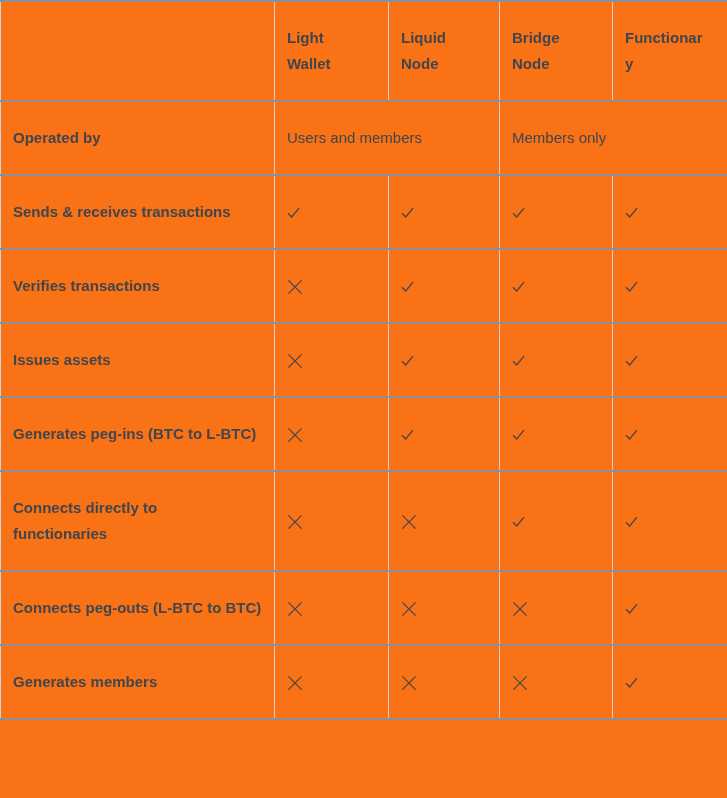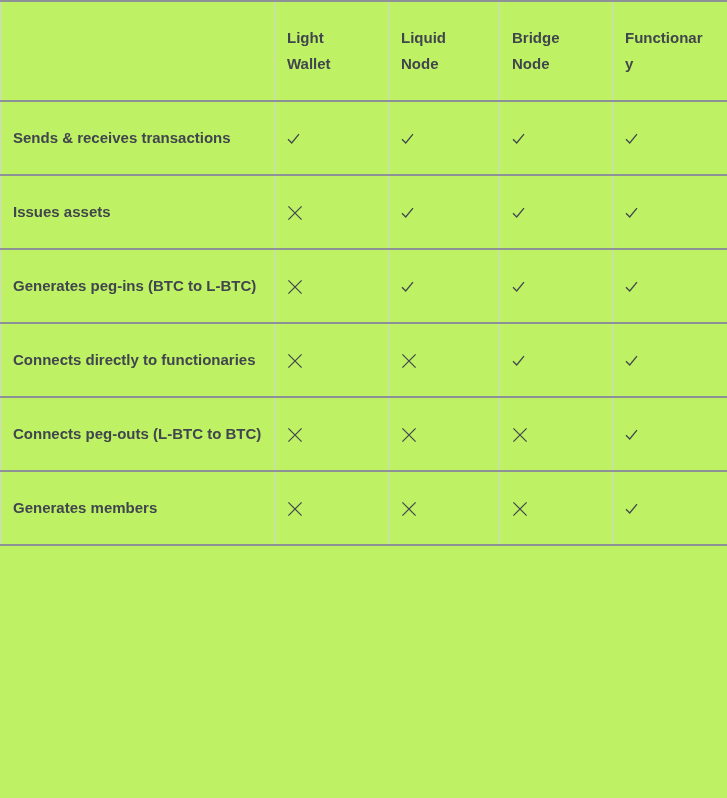--- a/index.html
+++ b/index.html
@@ -4,21 +4,21 @@
 <style>
   html, body {
     margin: 0;
     padding: 0;
     background: #ffffff;
   }
   .page {
     width: 727px;
     height: 798px;
     overflow: hidden;
-    background: #bef264;
+    background: #f97316;
     font-family: "Liberation Sans", "DejaVu Sans", sans-serif;
     color: #41454d;
   }
   table.compare {
     width: 727px;
     border-collapse: collapse;
     table-layout: fixed;
   }
   table.compare th,
   table.compare td {
@@ -80,23 +80,43 @@
       <tr>
           <th><span class="label-text"></span></th>
           <th><span class="label-text">Light Wallet</span></th>
           <th><span class="label-text">Liquid Node</span></th>
           <th><span class="label-text">Bridge Node</span></th>
           <th><span class="label-text">Functionary</span></th>
         </tr>
     </thead>
     <tbody>
         <tr>
+          <th><span class="label-text">Operated by</span></th>
+          <td colspan="2"><span class="label-text">Users and members</span></td>
+          <td colspan="2"><span class="label-text">Members only</span></td>
+        </tr>
+        <tr>
           <th><span class="label-text">Sends &amp; receives transactions</span></th>
           <td><span class="glyph"><svg width="13" height="12" viewBox="0 0 13 12" aria-hidden="true">
                 <path d="M1 6.3 L4.7 10 L12 1.2" fill="none" stroke="currentColor" stroke-width="1.3"></path>
+              </svg></span></td>
+          <td><span class="glyph"><svg width="13" height="12" viewBox="0 0 13 12" aria-hidden="true">
+                <path d="M1 6.3 L4.7 10 L12 1.2" fill="none" stroke="currentColor" stroke-width="1.3"></path>
+              </svg></span></td>
+          <td><span class="glyph"><svg width="13" height="12" viewBox="0 0 13 12" aria-hidden="true">
+                <path d="M1 6.3 L4.7 10 L12 1.2" fill="none" stroke="currentColor" stroke-width="1.3"></path>
+              </svg></span></td>
+          <td><span class="glyph"><svg width="13" height="12" viewBox="0 0 13 12" aria-hidden="true">
+                <path d="M1 6.3 L4.7 10 L12 1.2" fill="none" stroke="currentColor" stroke-width="1.3"></path>
+              </svg></span></td>
+        </tr>
+        <tr>
+          <th><span class="label-text">Verifies transactions</span></th>
+          <td><span class="glyph"><svg width="16" height="16" viewBox="0 0 16 16" aria-hidden="true">
+                <path d="M1.4 1.4 L14.6 14.6 M14.6 1.4 L1.4 14.6" fill="none" stroke="currentColor" stroke-width="1.2"></path>
               </svg></span></td>
           <td><span class="glyph"><svg width="13" height="12" viewBox="0 0 13 12" aria-hidden="true">
                 <path d="M1 6.3 L4.7 10 L12 1.2" fill="none" stroke="currentColor" stroke-width="1.3"></path>
               </svg></span></td>
           <td><span class="glyph"><svg width="13" height="12" viewBox="0 0 13 12" aria-hidden="true">
                 <path d="M1 6.3 L4.7 10 L12 1.2" fill="none" stroke="currentColor" stroke-width="1.3"></path>
               </svg></span></td>
           <td><span class="glyph"><svg width="13" height="12" viewBox="0 0 13 12" aria-hidden="true">
                 <path d="M1 6.3 L4.7 10 L12 1.2" fill="none" stroke="currentColor" stroke-width="1.3"></path>
               </svg></span></td>

